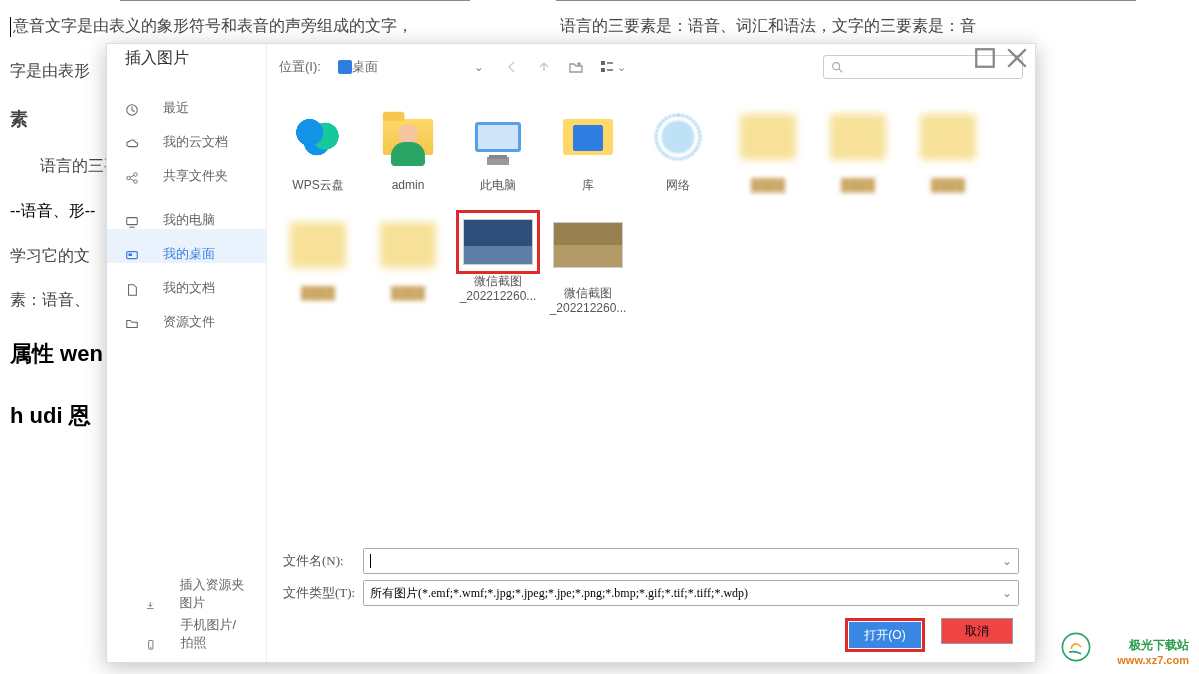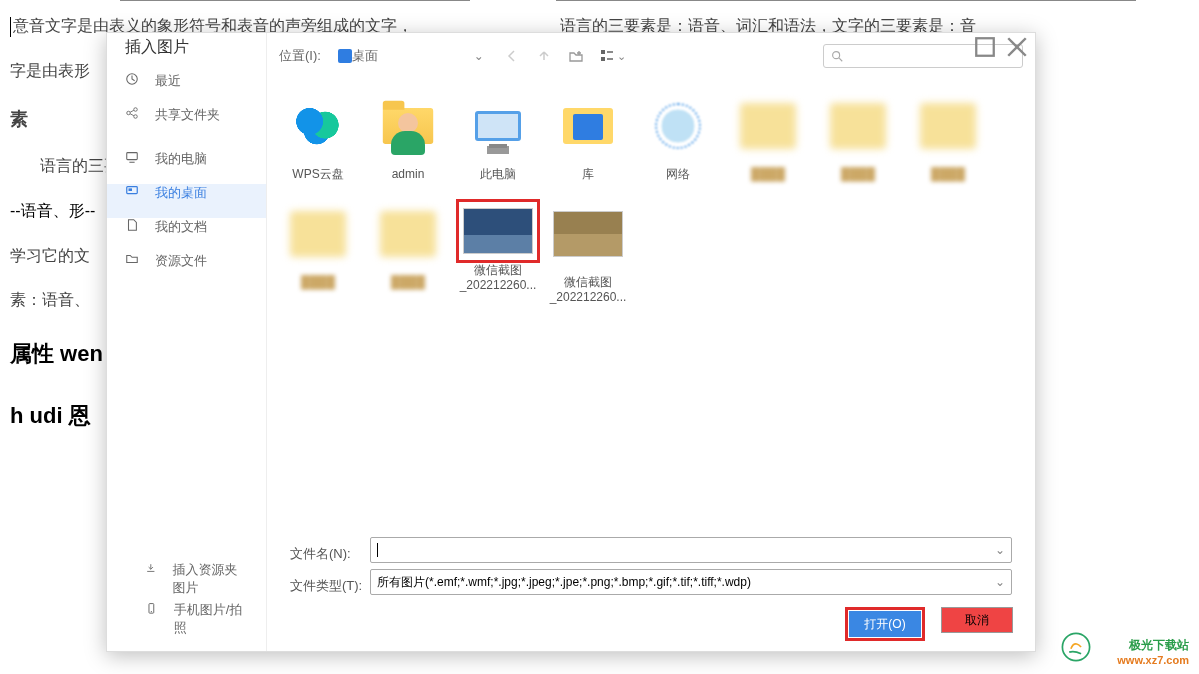--- a/index.html
+++ b/index.html
@@ -8,29 +8,29 @@
   .bg-doc { position: absolute; top: 0; left: 0; right: 0; display: flex; color: #333; }
   .bg-left { width: 520px; padding: 4px 10px; line-height: 2.8; }
   .bg-right { flex: 1; padding: 4px 40px; line-height: 2.8; }
   .bg-text { font-size: 16px; color: #444; }
   .bg-bold { font-weight: bold; font-size: 22px; color: #000; }
   .bg-line-dash { color: #000; font-size: 16px; }
   .bg-cursor { display:inline-block; width:1px; height:20px; background:#000; vertical-align:middle; margin-right:2px;}
   .bg-border-top { position:absolute; top:0; left:120px; width:350px; height:1px; background:#888;}
   .bg-border-top2 { position:absolute; top:0; left:556px; width:580px; height:1px; background:#888;}
   
-  .dialog { position: absolute; left: 106px; top: 32px; width: 930px; height: 620px; background: #fff; box-shadow: 0 4px 20px rgba(0,0,0,0.25); border: 1px solid #ddd; display: flex; flex-direction: column; }
+  .dialog { position: absolute; left: 106px; top: 43px; width: 930px; height: 620px; background: #fff; box-shadow: 0 4px 20px rgba(0,0,0,0.25); border: 1px solid #ddd; display: flex; flex-direction: column; }
   .wnd-icons { position: absolute; right: 4px; top: 4px; display: flex; gap: 4px; }
   .wnd-btn { width: 28px; height: 20px; display: flex; align-items: center; justify-content: center; color: #888; cursor: default; }
   
   .dlg-body { flex: 1; display: flex; overflow: hidden; }
   
   .sidebar { width: 160px; border-right: 1px solid #eee; display: flex; flex-direction: column; padding-top: 4px; }
   .side-title { font-size: 16px; font-weight: 500; color: #333; padding: 0 18px 14px 18px; }
-  .side-item { display: flex; align-items: flex-start; height: 34px; padding: 0 18px; color: #666; cursor: default; gap: 16px; }
+  .side-item { display: flex; align-items: flex-end; height: 34px; padding: 0 18px; color: #666; cursor: default; gap: 24px; }
   .side-item.active { background: #eaf2fd; color: #3a7fe0; }
   .side-icon { width: 14px; height: 14px; display: inline-flex; align-items: center; justify-content: center; }
   .side-gap { height: 10px; }
   .side-foot { margin-top: auto; padding-bottom: 10px; margin-left: 20px; }
   .side-foot .side-item { height: 40px; }
   
   .main { flex: 1; display: flex; flex-direction: column; }
   
   .toolbar { display: flex; align-items: center; height: 46px; padding: 0 12px; gap: 10px; color: #666; }
   .tb-label { font-size: 13px; }
@@ -48,21 +48,21 @@
   .file-row { display: flex; flex-wrap: wrap; padding: 4px 6px; }
   .item { width: 90px; margin: 4px 0; display: flex; flex-direction: column; align-items: center; text-align: center; font-size: 12px; color: #555; }
   .item .ico-box { width: 80px; height: 70px; display: flex; align-items: center; justify-content: center; margin-bottom: 6px;}
   .item.blur .ico-box { filter: blur(2px); }
   .item.blur .lbl { filter: blur(2px); color: #cca866;}
   .lbl { line-height: 1.3; word-break: break-all; }
   
   .selected-frame { border: 3px solid #e02a2a; padding: 2px; }
   
   .bottom { padding: 8px 16px 10px 16px; }
-  .row { display: flex; align-items: flex-end; margin: 6px 7px; }
+  .row { display: flex; align-items: center; margin: 6px 0; font-family: Liberation Serif, serif; }
   .row-label { width: 80px; color: #555; }
   .row-input { flex: 1; }
   .cbx { width: 100%; height: 26px; border: 1px solid #aaa; border-radius: 2px; padding: 2px 6px; font-size: 12px; background: #fff; display: flex; align-items: center; }
   .cbx .car { margin-left: auto; color: #888; }
   .btn-row { display: flex; justify-content: flex-end; gap: 16px; margin-top: 12px; padding-right: 6px; }
   .btn { width: 72px; height: 26px; border: 1px solid #999; background: #ef4444; display: flex; align-items: center; justify-content: center; cursor: default; font-size: 12px; }
   .btn.primary { background: #3a87e3; border-color: #3a87e3; color: #ffffff; }
   .btn-highlight { border: 3px solid #e02a2a; padding: 1px; }
   
   .watermark { position: absolute; right: 10px; bottom: 8px; text-align: right; font-size: 12px; }
@@ -135,20 +135,28 @@
             <svg viewBox="0 0 16 16">
               <circle cx="8" cy="8" r="6" fill="none" stroke="currentColor" stroke-width="1.2"></circle>
               <path d="M8 4v4l3 2" fill="none" stroke="currentColor" stroke-width="1.2"></path>
             </svg>
           </span>
         <span>最近</span>
       </div>
       <div class="side-item">
         <span class="side-icon">
             <svg viewBox="0 0 16 16">
+              <path d="M5 11a3 3 0 010-6 4 4 0 017 1 2.5 2.5 0 010 5H5z" fill="none" stroke="currentColor" stroke-width="1.2"></path>
+            </svg>
+          </span>
+        <span>我的云文档</span>
+      </div>
+      <div class="side-item">
+        <span class="side-icon">
+            <svg viewBox="0 0 16 16">
               <circle cx="4" cy="8" r="2" fill="none" stroke="currentColor"></circle>
               <circle cx="12" cy="4" r="2" fill="none" stroke="currentColor"></circle>
               <circle cx="12" cy="12" r="2" fill="none" stroke="currentColor"></circle>
               <path d="M6 7l4-2M6 9l4 2" stroke="currentColor"></path>
             </svg>
           </span>
         <span>共享文件夹</span>
       </div>
       <div class="side-gap"></div>
       <div class="side-item">

